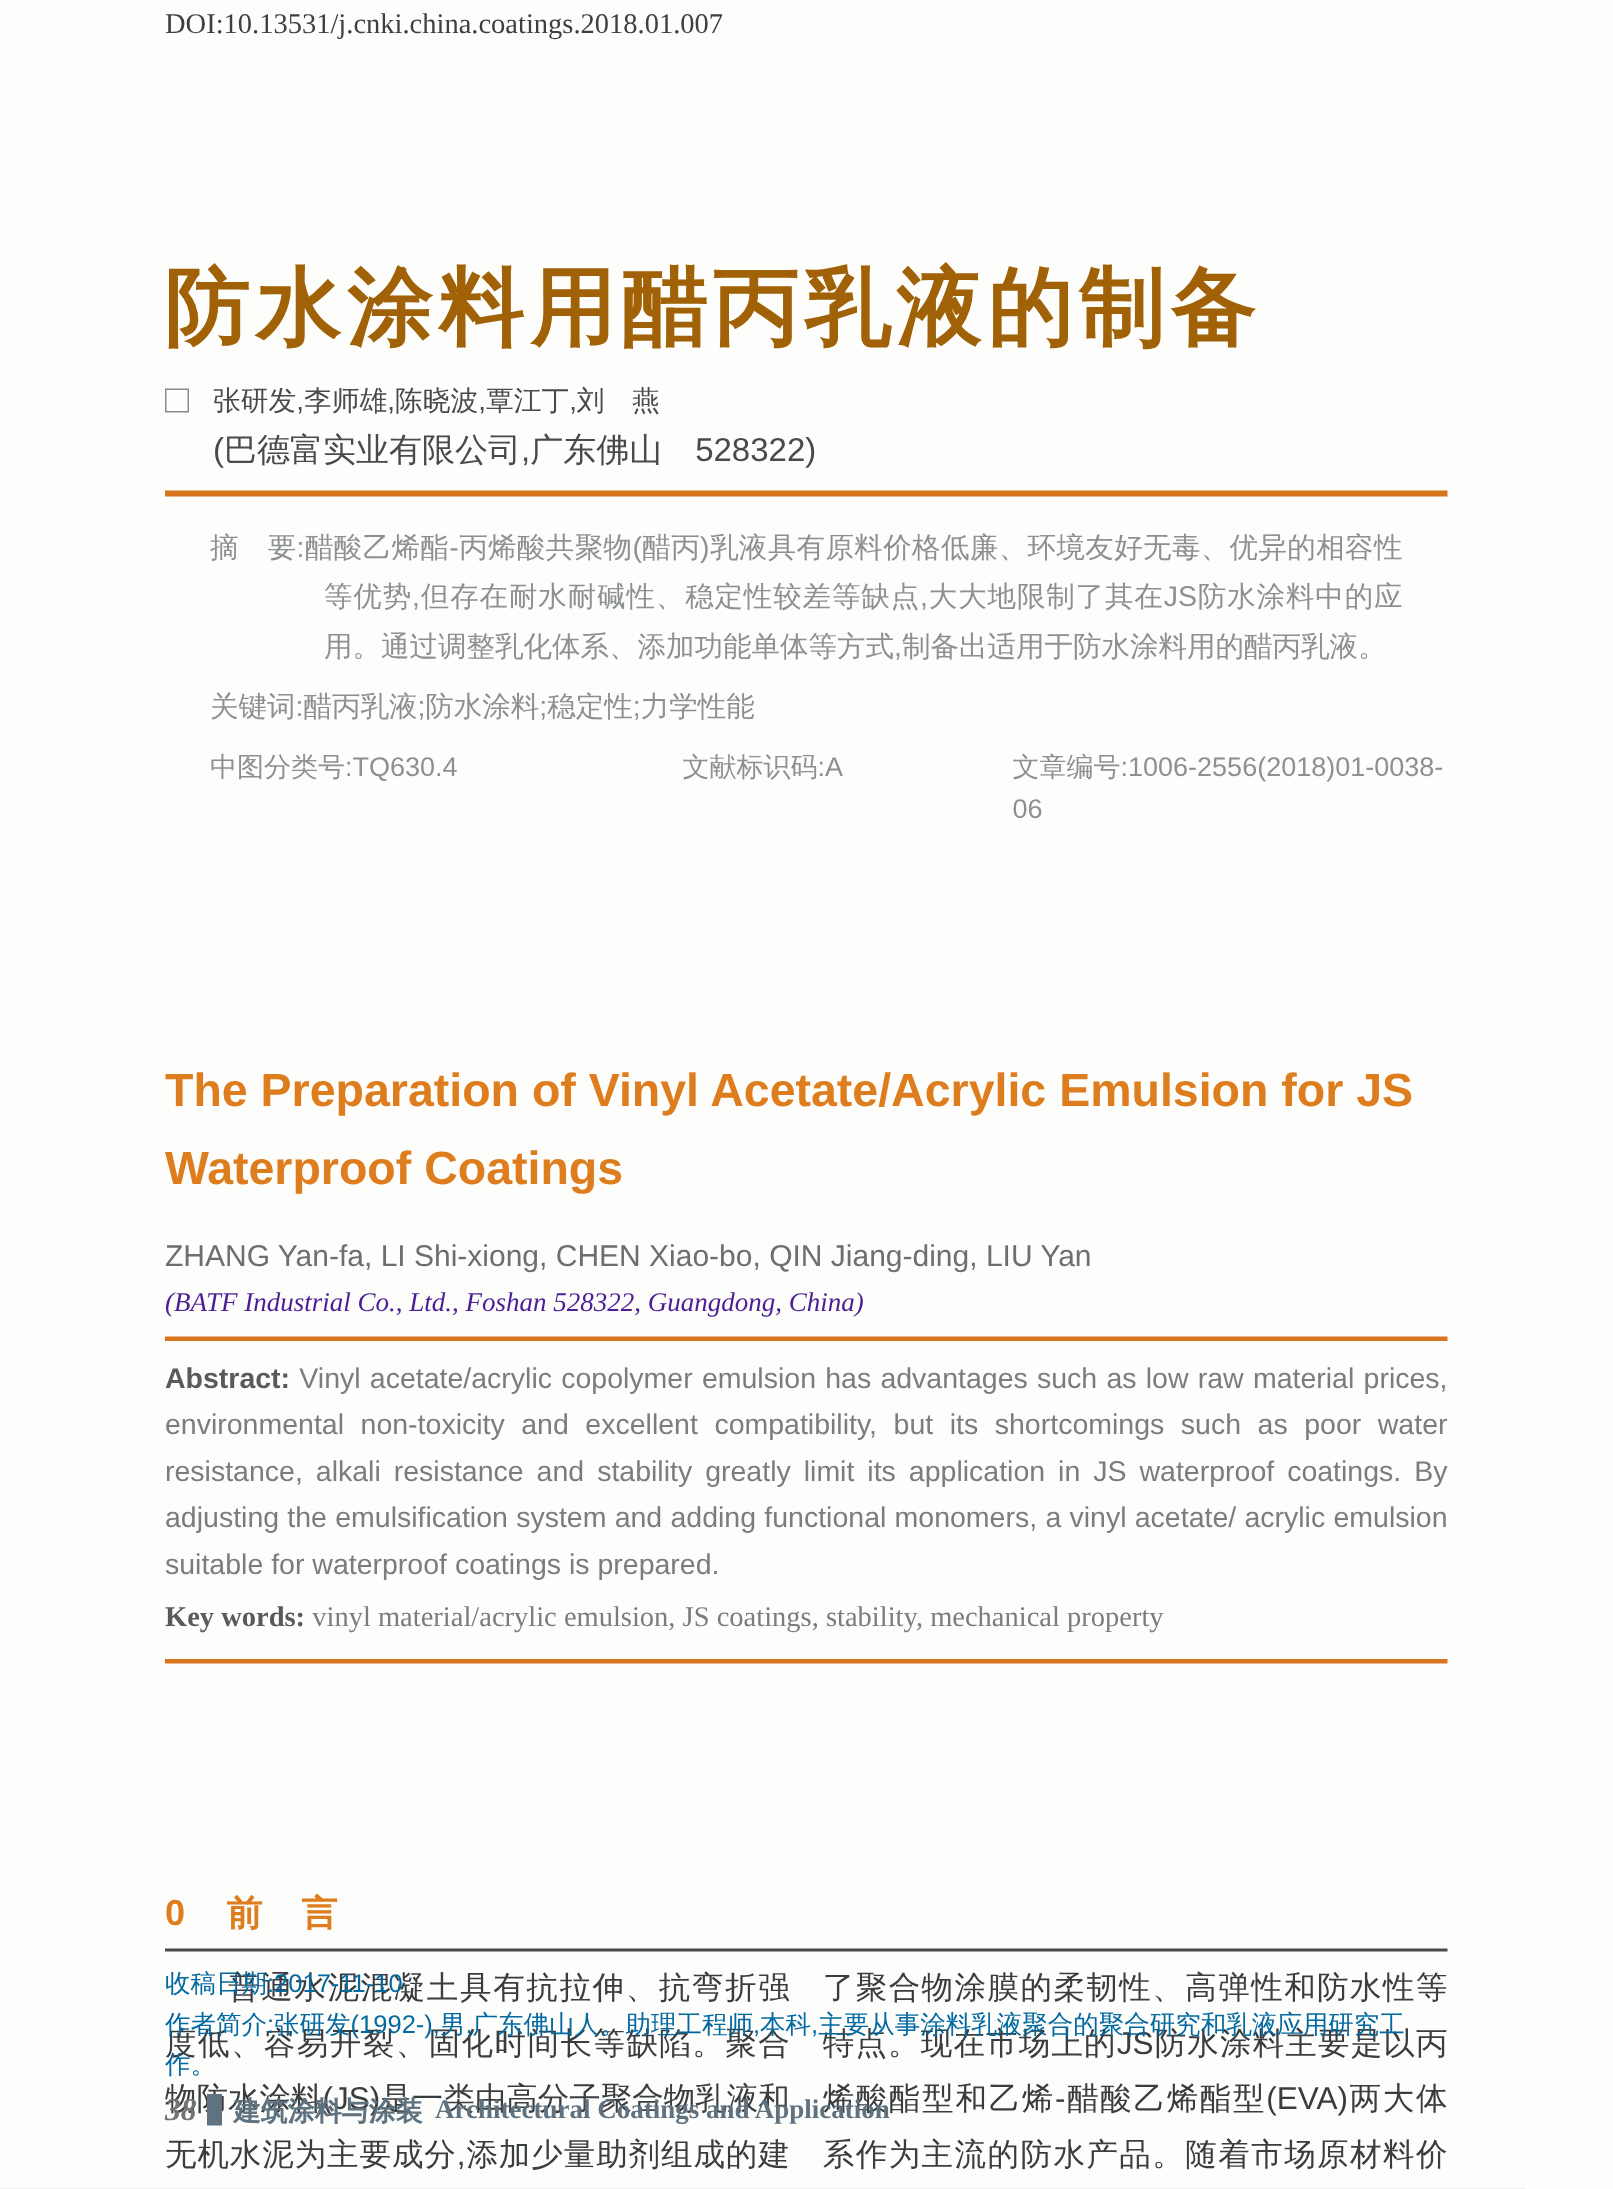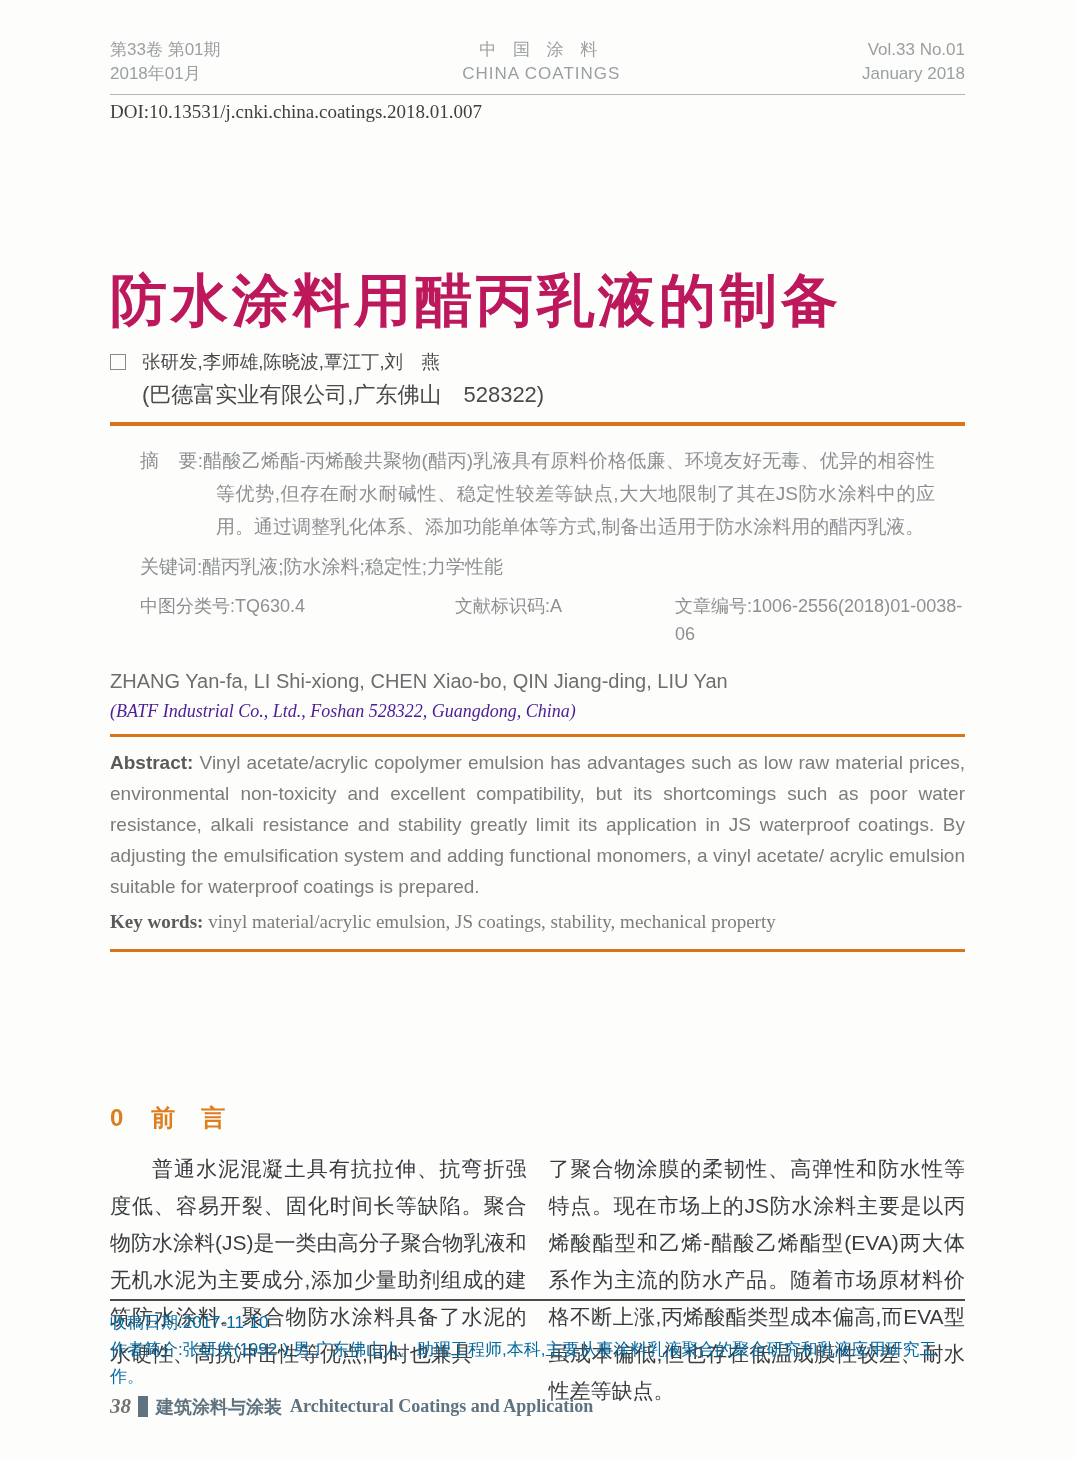--- a/index.html
+++ b/index.html
@@ -23,21 +23,21 @@
   .jheader .center{text-align:center;letter-spacing:6px;}
   .jheader .center .en{letter-spacing:1px;}
   .jheader .right{text-align:right;}
   .doi{
     margin-top:6px;color:#3f3f3f;font-size:19px;
     font-family:Liberation Serif, serif;
   }
   
   .cn-title{
     margin-top:146px;
-    color:#be185d;font-size:57px;font-weight:bold;
+    color:#a16207;font-size:57px;font-weight:bold;
     letter-spacing:4px;line-height:62px;white-space:nowrap;
   }
   .cn-authors{
     margin-top:18px;display:flex;align-items:center;
     color:#4a4a4a;font-size:18.5px;
   }
   .author-box{
     width:14px;height:14px;border:1.5px solid #8a8a8a;
     display:inline-block;margin-right:16px;flex:0 0 auto;
   }
@@ -119,34 +119,20 @@
   .pfooter .cnsec{font-weight:bold;margin-right:8px;}
   .pfooter .ensec{
     font-family:"Liberation Serif","DejaVu Serif",serif;font-weight:bold;
   }
 </style>
 </head>
 <body>
 
 <div class="page">
 
-  <div class="jheader">
-    <div class="col">
-      <span>第33卷 第01期</span>
-      <span>2018年01月</span>
-    </div>
-    <div class="col center">
-      <span>中 国 涂 料</span>
-      <span class="en">CHINA COATINGS</span>
-    </div>
-    <div class="col right">
-      <span>Vol.33  No.01</span>
-      <span>January  2018</span>
-    </div>
-  </div>
   <div class="doi">DOI:10.13531/j.cnki.china.coatings.2018.01.007</div>
 
   <h1 class="cn-title" style="margin-bottom:0;">防水涂料用醋丙乳液的制备</h1>
 
   <div class="cn-authors">
     <span class="author-box"></span>
     <span>张研发,李师雄,陈晓波,覃江丁,刘　燕</span>
   </div>
   <div class="cn-affil">(巴德富实业有限公司,广东佛山　528322)</div>
 
@@ -157,20 +143,24 @@
   </div>
   <div class="cn-kw">
     <span>关键词:</span><span>醋丙乳液;防水涂料;稳定性;力学性能</span>
   </div>
   <div class="cn-meta">
     <span class="m1"><span>中图分类号:</span><span>TQ630.4</span></span>
     <span class="m2"><span>文献标识码:</span><span>A</span></span>
     <span class="m3"><span>文章编号:</span><span>1006-2556(2018)01-0038-06</span></span>
   </div>
 
+  <div class="en-title">
+    <div>The Preparation of Vinyl Acetate/Acrylic Emulsion for JS</div>
+    <div>Waterproof Coatings</div>
+  </div>
   <div class="en-authors">ZHANG Yan-fa, LI Shi-xiong, CHEN Xiao-bo, QIN Jiang-ding, LIU Yan</div>
   <div class="en-affil">(BATF Industrial Co., Ltd., Foshan 528322, Guangdong, China)</div>
 
   <div class="rule-mid"></div>
 
   <div class="en-abs">
     <p><span class="blbl">Abstract:</span><span> Vinyl acetate/acrylic copolymer emulsion has advantages such as low raw material prices, environmental non-toxicity and excellent compatibility, but its shortcomings such as poor water resistance, alkali resistance and stability greatly limit its application in JS waterproof coatings. By adjusting the emulsification system and adding functional monomers, a vinyl acetate/ acrylic emulsion suitable for waterproof coatings is prepared.</span></p>
   </div>
   <div class="en-kw">
     <span class="blbl" style="font-weight:bold;color:#5a5a5a;">Key words:</span><span>  vinyl material/acrylic emulsion, JS coatings, stability, mechanical property</span>

